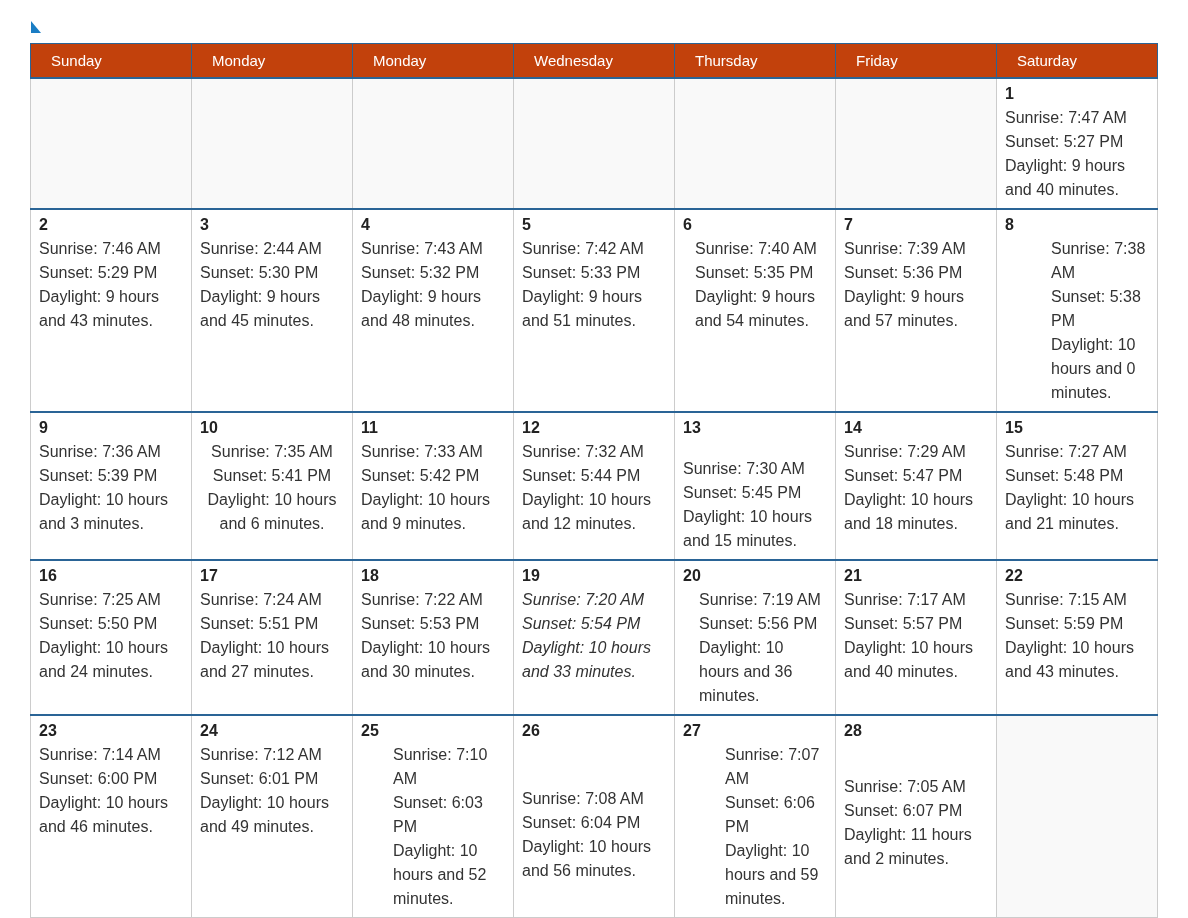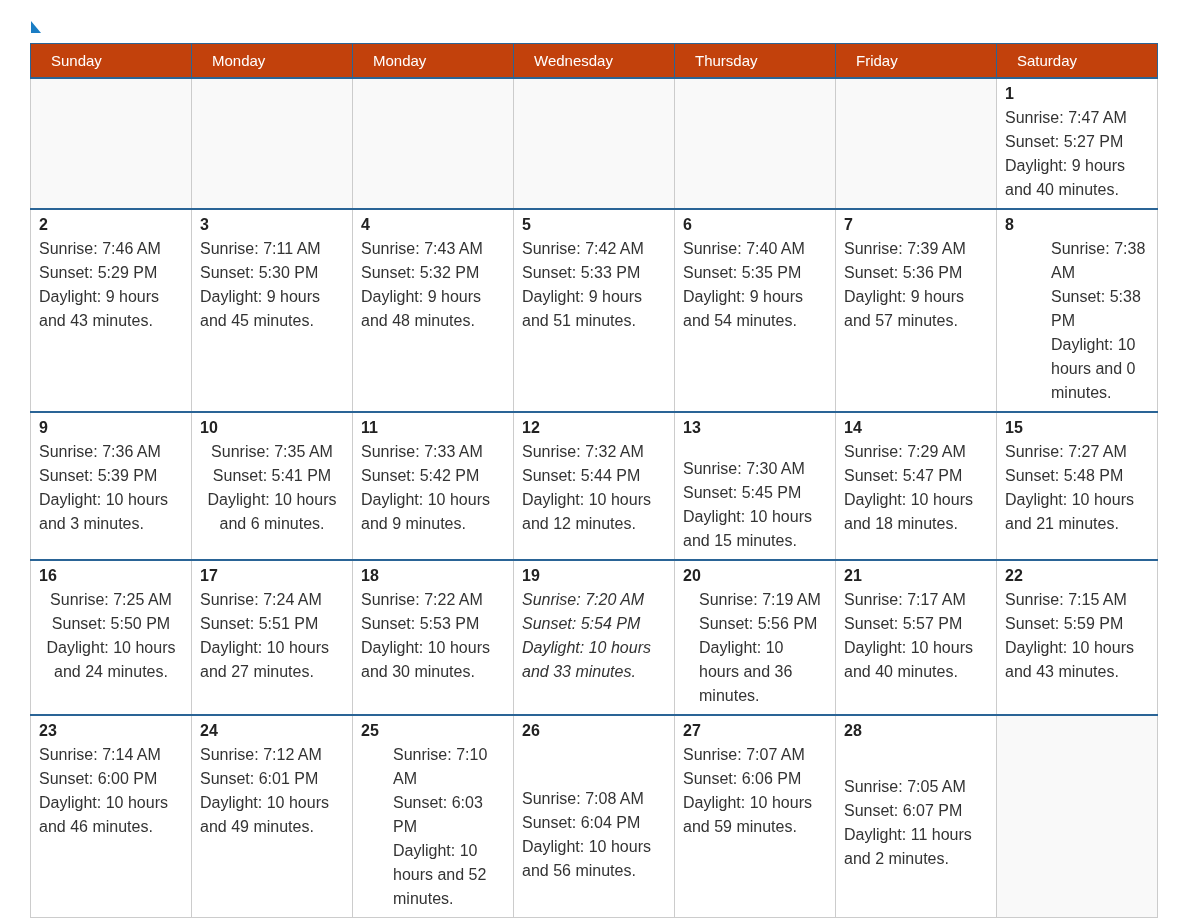--- a/index.html
+++ b/index.html
@@ -151,39 +151,39 @@
       </tr>
       <tr class="week-row">
         <td>
           <span class="day-number">2</span>
           <div class="day-info" style="white-space: pre-line;">Sunrise: 7:46 AM
 Sunset: 5:29 PM
 Daylight: 9 hours and 43 minutes.</div>
         </td>
         <td>
           <span class="day-number">3</span>
-          <div class="day-info" style="white-space: pre-line;">Sunrise: 7:11 AM
+          <div class="day-info" style="white-space: pre-line;">Sunrise: 2:44 AM
 Sunset: 5:30 PM
 Daylight: 9 hours and 45 minutes.</div>
         </td>
         <td>
           <span class="day-number">4</span>
           <div class="day-info" style="white-space: pre-line;">Sunrise: 7:43 AM
 Sunset: 5:32 PM
 Daylight: 9 hours and 48 minutes.</div>
         </td>
         <td>
           <span class="day-number">5</span>
           <div class="day-info" style="white-space: pre-line;">Sunrise: 7:42 AM
 Sunset: 5:33 PM
 Daylight: 9 hours and 51 minutes.</div>
         </td>
         <td>
           <span class="day-number">6</span>
-          <div class="day-info" style="white-space: pre-line;">Sunrise: 7:40 AM
+          <div class="day-info" style="white-space: pre-line; margin-left: 12px;">Sunrise: 7:40 AM
 Sunset: 5:35 PM
 Daylight: 9 hours and 54 minutes.</div>
         </td>
         <td>
           <span class="day-number">7</span>
           <div class="day-info" style="white-space: pre-line;">Sunrise: 7:39 AM
 Sunset: 5:36 PM
 Daylight: 9 hours and 57 minutes.</div>
         </td>
         <td>
@@ -233,21 +233,21 @@
         <td>
           <span class="day-number">15</span>
           <div class="day-info" style="white-space: pre-line;">Sunrise: 7:27 AM
 Sunset: 5:48 PM
 Daylight: 10 hours and 21 minutes.</div>
         </td>
       </tr>
       <tr class="week-row">
         <td>
           <span class="day-number">16</span>
-          <div class="day-info" style="white-space: pre-line; text-align: center;">Sunrise: 7:25 AM
+          <div class="day-info" style="white-space: pre-line;">Sunrise: 7:25 AM
 Sunset: 5:50 PM
 Daylight: 10 hours and 24 minutes.</div>
         </td>
         <td>
           <span class="day-number">17</span>
           <div class="day-info" style="white-space: pre-line;">Sunrise: 7:24 AM
 Sunset: 5:51 PM
 Daylight: 10 hours and 27 minutes.</div>
         </td>
         <td>
@@ -301,21 +301,21 @@
 Daylight: 10 hours and 52 minutes.</div>
         </td>
         <td>
           <span class="day-number">26</span>
           <div class="day-info" style="white-space: pre-line; margin-top: 47px;">Sunrise: 7:08 AM
 Sunset: 6:04 PM
 Daylight: 10 hours and 56 minutes.</div>
         </td>
         <td>
           <span class="day-number">27</span>
-          <div class="day-info" style="white-space: pre-line;">Sunrise: 7:07 AM
+          <div class="day-info" style="white-space: pre-line; margin-left: 42px;">Sunrise: 7:07 AM
 Sunset: 6:06 PM
 Daylight: 10 hours and 59 minutes.</div>
         </td>
         <td>
           <span class="day-number">28</span>
           <div class="day-info" style="white-space: pre-line; margin-top: 35px;">Sunrise: 7:05 AM
 Sunset: 6:07 PM
 Daylight: 11 hours and 2 minutes.</div>
         </td>
         <td class="empty"></td>

